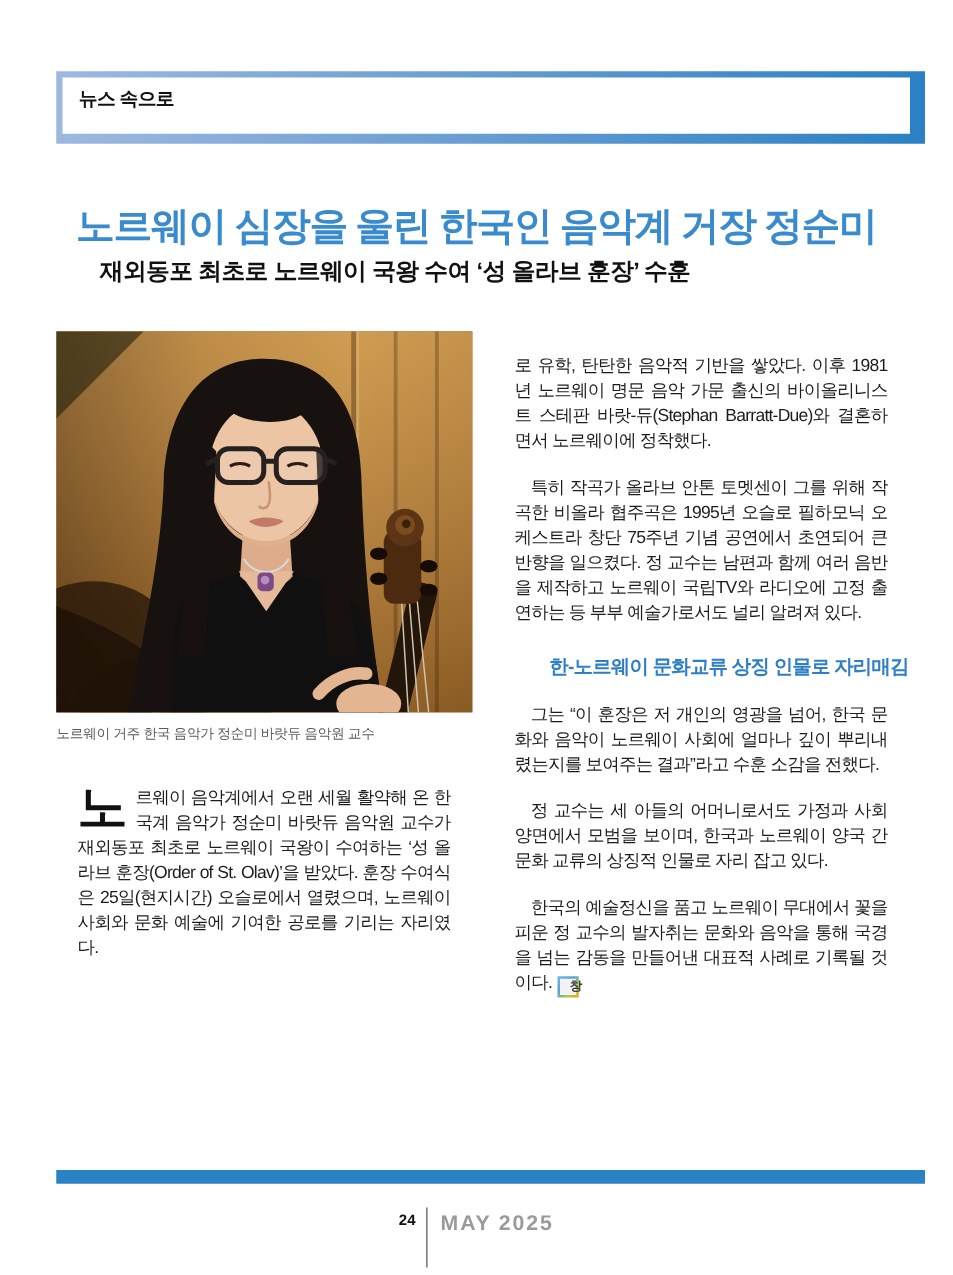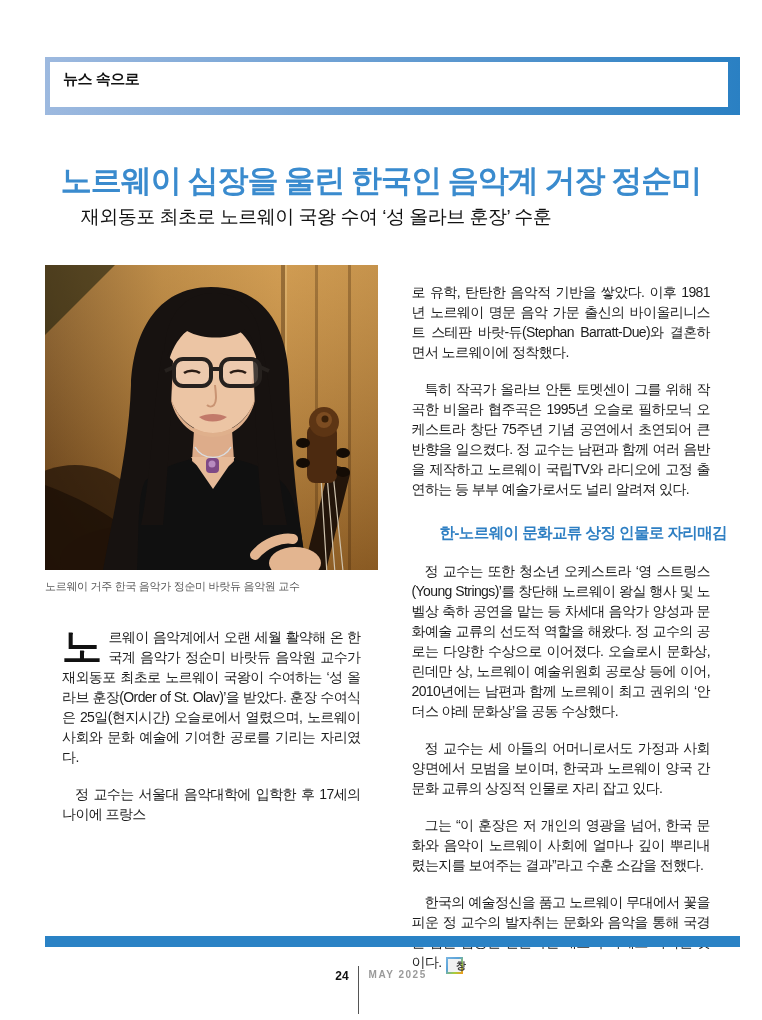--- a/index.html
+++ b/index.html
@@ -25,21 +25,21 @@
   .kicker-inner span{font-size:15px;font-weight:bold;color:#121212;letter-spacing:-0.5px;}
 
   
   .title{
     position:absolute;left:0;top:160px;width:762px;text-align:center;
     font-size:31px;font-weight:bold;color:#3a8bce;letter-spacing:-1px;margin:0;
     font-family:"Liberation Serif","DejaVu Serif",serif;
   }
   .subtitle{
     position:absolute;left:0;top:204px;width:632px;text-align:center;
-    font-size:19px;font-weight:normal;color:#111;letter-spacing:-0.5px;margin:0;
+    font-size:19px;font-weight:bold;color:#111;letter-spacing:-0.5px;margin:0;
   }
 
   
   .columns{
     position:absolute;left:45px;top:265px;width:682px;
     display:flex;gap:17px;
   }
   .col{flex:1;min-width:0;}
 
   .photo{
@@ -83,21 +83,21 @@
   .footer-rule{
     position:absolute;left:45px;top:936px;width:695px;height:11px;
     background:#2a82c5;
   }
   .footer{
     position:absolute;left:0;top:966px;width:762px;
     display:flex;justify-content:center;align-items:flex-start;
   }
   .footer .pnum{font-size:12px;font-weight:bold;color:#111;padding-top:3px;}
   .footer .fdiv{width:1px;height:48px;background:#555;margin:0 10px 0 9px;}
-  .footer .issue{font-size:10px;color:#9a9a9a;letter-spacing:1.5px;padding-top:3px;font-weight:bold;}
+  .footer .issue{font-size:17px;color:#9a9a9a;letter-spacing:1.5px;padding-top:3px;font-weight:bold;}
 </style>
 </head>
 <body>
 
 <div class="page">
 
   <div class="kicker-box">
     <div class="kicker-inner">
       <span>뉴스 속으로</span>
     </div>
@@ -187,31 +187,29 @@
 
             <ellipse cx="250" cy="298" rx="26" ry="16" fill="#e3b590"></ellipse>
             <path d="M210,290 C220,278 236,272 248,274" stroke="#e3b590" stroke-width="10" fill="none" stroke-linecap="round"></path>
           </svg>
         </div>
         <figcaption class="caption">노르웨이 거주 한국 음악가 정순미 바랏듀 음악원 교수</figcaption>
       </figure>
 
       <div class="bodytext">
         <p class="bp"><span class="dropcap">노</span><span>르웨이 음악계에서 오랜 세월 활약해 온 한국계 음악가 정순미 바랏듀 음악원 교수가 재외동포 최초로 노르웨이 국왕이 수여하는 ‘성 올라브 훈장(Order of St. Olav)’을 받았다. 훈장 수여식은 25일(현지시간) 오슬로에서 열렸으며, 노르웨이 사회와 문화 예술에 기여한 공로를 기리는 자리였다.</span></p>
-        <p class="bp indent">정 교수는 서울대 음악대학에 입학한 후 17세의 나이에 프랑스</p>
       </div>
     </div>
 
     <div class="col col-right">
       <p class="bp">로 유학, 탄탄한 음악적 기반을 쌓았다. 이후 1981년 노르웨이 명문 음악 가문 출신의 바이올리니스트 스테판 바랏-듀(Stephan Barratt-Due)와 결혼하면서 노르웨이에 정착했다.</p>
       <p class="bp indent">특히 작곡가 올라브 안톤 토멧센이 그를 위해 작곡한 비올라 협주곡은 1995년 오슬로 필하모닉 오케스트라 창단 75주년 기념 공연에서 초연되어 큰 반향을 일으켰다. 정 교수는 남편과 함께 여러 음반을 제작하고 노르웨이 국립TV와 라디오에 고정 출연하는 등 부부 예술가로서도 널리 알려져 있다.</p>
       <h3 class="sec-heading">한-노르웨이 문화교류 상징 인물로 자리매김</h3>
-      <p class="bp indent">정 교수는 또한 청소년 오케스트라 ‘영 스트링스(Young Strings)’를 창단해 노르웨이 왕실 행사 및 노벨상 축하 공연을 맡는 등 차세대 음악가 양성과 문화예술 교류의 선도적 역할을 해왔다. 정 교수의 공로는 다양한 수상으로 이어졌다. 오슬로시 문화상, 린데만 상, 노르웨이 예술위원회 공로상 등에 이어, 2010년에는 남편과 함께 노르웨이 최고 권위의 ‘안더스 야레 문화상’을 공동 수상했다.</p>
+      <p class="bp indent">그는 “이 훈장은 저 개인의 영광을 넘어, 한국 문화와 음악이 노르웨이 사회에 얼마나 깊이 뿌리내렸는지를 보여주는 결과”라고 수훈 소감을 전했다.</p>
       <p class="bp indent">정 교수는 세 아들의 어머니로서도 가정과 사회 양면에서 모범을 보이며, 한국과 노르웨이 양국 간 문화 교류의 상징적 인물로 자리 잡고 있다.</p>
-      <p class="bp indent">그는 “이 훈장은 저 개인의 영광을 넘어, 한국 문화와 음악이 노르웨이 사회에 얼마나 깊이 뿌리내렸는지를 보여주는 결과”라고 수훈 소감을 전했다.</p>
       <p class="bp indent"><span>한국의 예술정신을 품고 노르웨이 무대에서 꽃을 피운 정 교수의 발자취는 문화와 음악을 통해 국경을 넘는 감동을 만들어낸 대표적 사례로 기록될 것이다.</span><span class="endmark"><span class="endmark-inner">창</span></span></p>
     </div>
   </div>
 
   <div class="footer-rule"></div>
   <div class="footer">
     <span class="pnum">24</span>
     <span class="fdiv"></span>
     <span class="issue">MAY 2025</span>
   </div>

